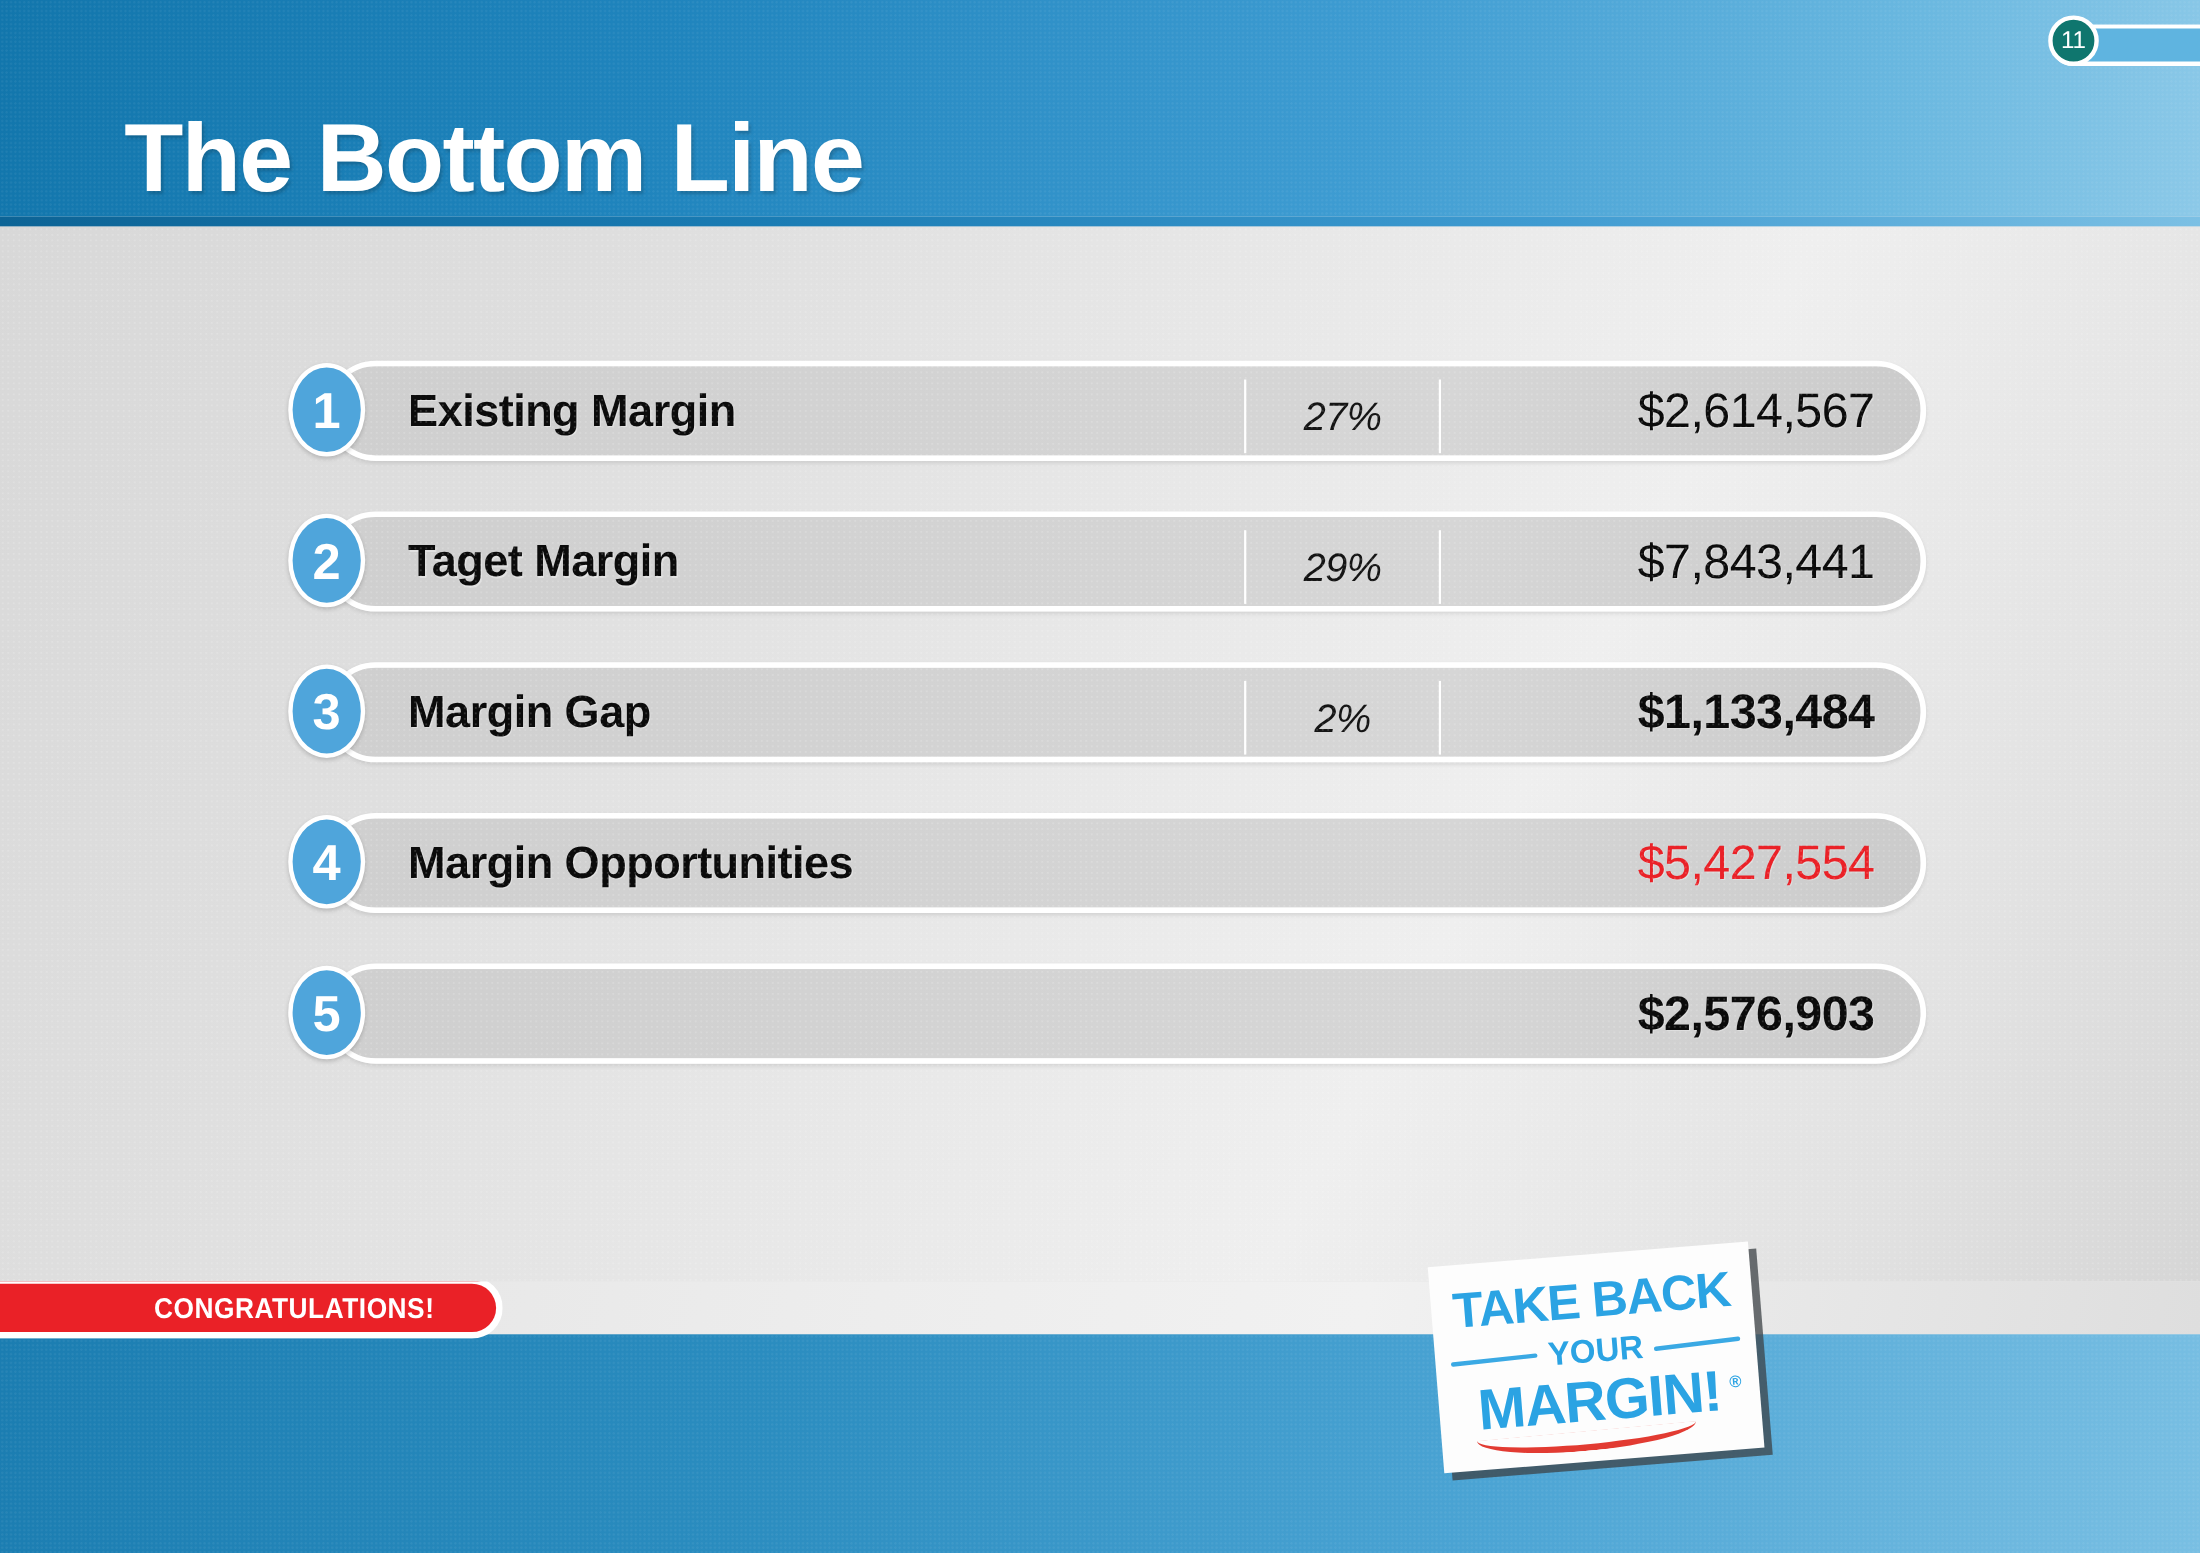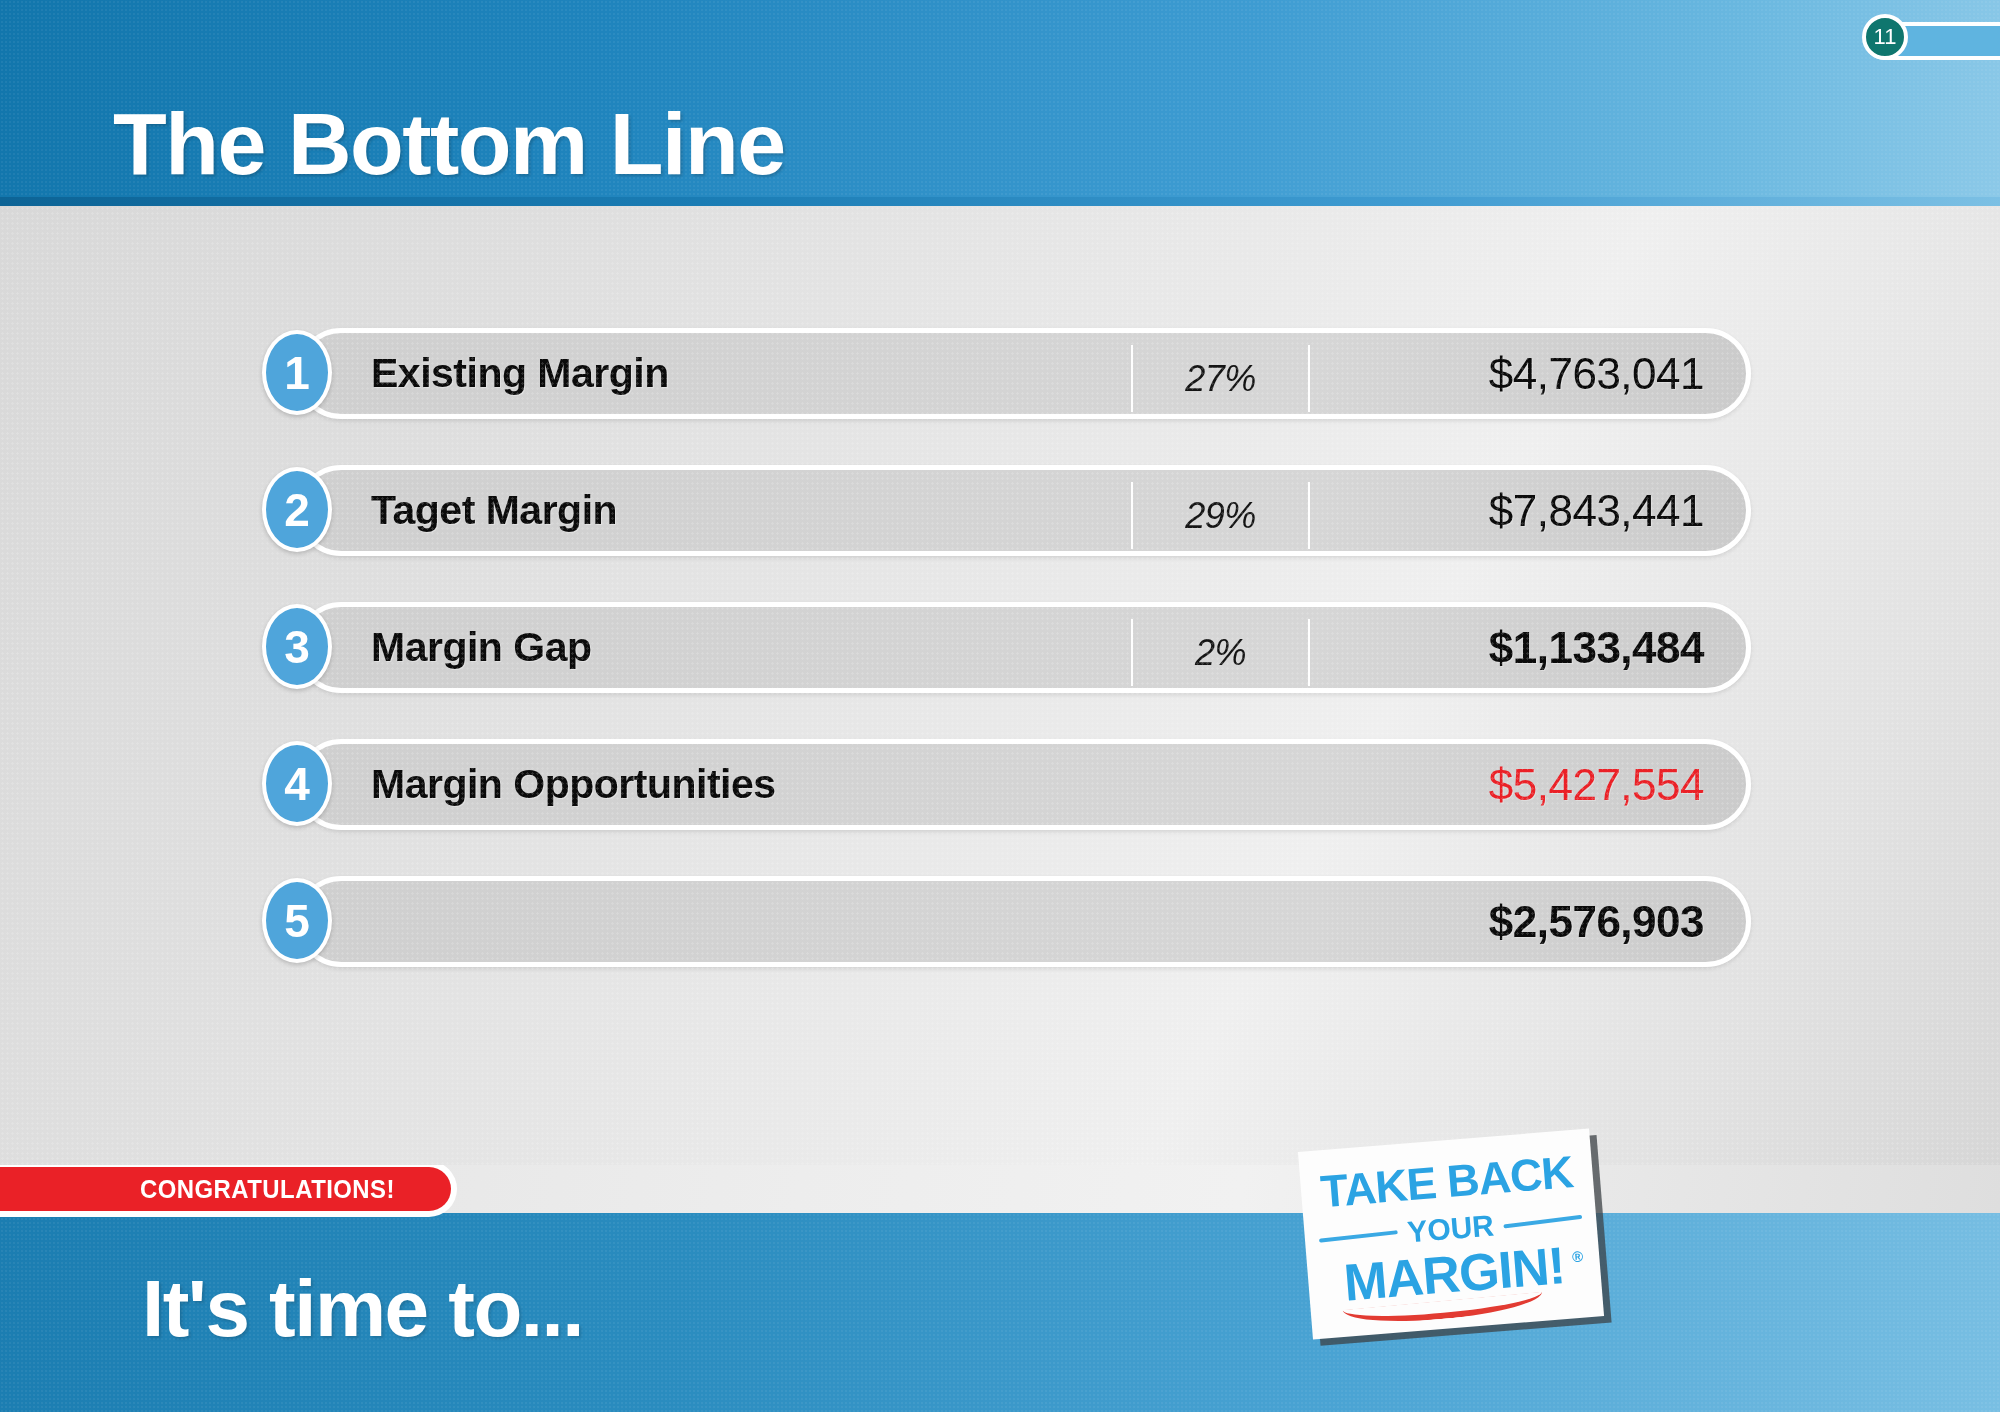--- a/index.html
+++ b/index.html
@@ -235,21 +235,21 @@
 
 <div id="main">
   <div id="rows">
 
     <div class="row">
       <div class="row-num">1</div>
       <div class="row-label">Existing Margin</div>
       <div class="row-pct-cell has-div">
         <span class="row-pct">27%</span>
       </div>
-      <div class="row-value">$4,763,041</div>
+      <div class="row-value">$2,614,567</div>
     </div>
 
     <div class="row">
       <div class="row-num">2</div>
       <div class="row-label">Taget Margin</div>
       <div class="row-pct-cell has-div">
         <span class="row-pct">29%</span>
       </div>
       <div class="row-value">$7,843,441</div>
     </div>
@@ -276,21 +276,20 @@
 
   </div>
 </div>
 
 <div id="footer">
   <div id="footer-white"></div>
   <div id="footer-blue"></div>
   <div id="congrats-tab">
     <span id="congrats-label">CONGRATULATIONS!</span>
   </div>
-  <div id="footer-headline">It's time to...</div>
 </div>
 
 <div id="logo-card">
   <div id="logo-l1">TAKE BACK</div>
   <div id="logo-l2row">
     <span class="logo-dash left"></span>
     <span id="logo-l2">YOUR</span>
     <span class="logo-dash right"></span>
   </div>
   <div id="logo-l3">MARGIN!</div>

